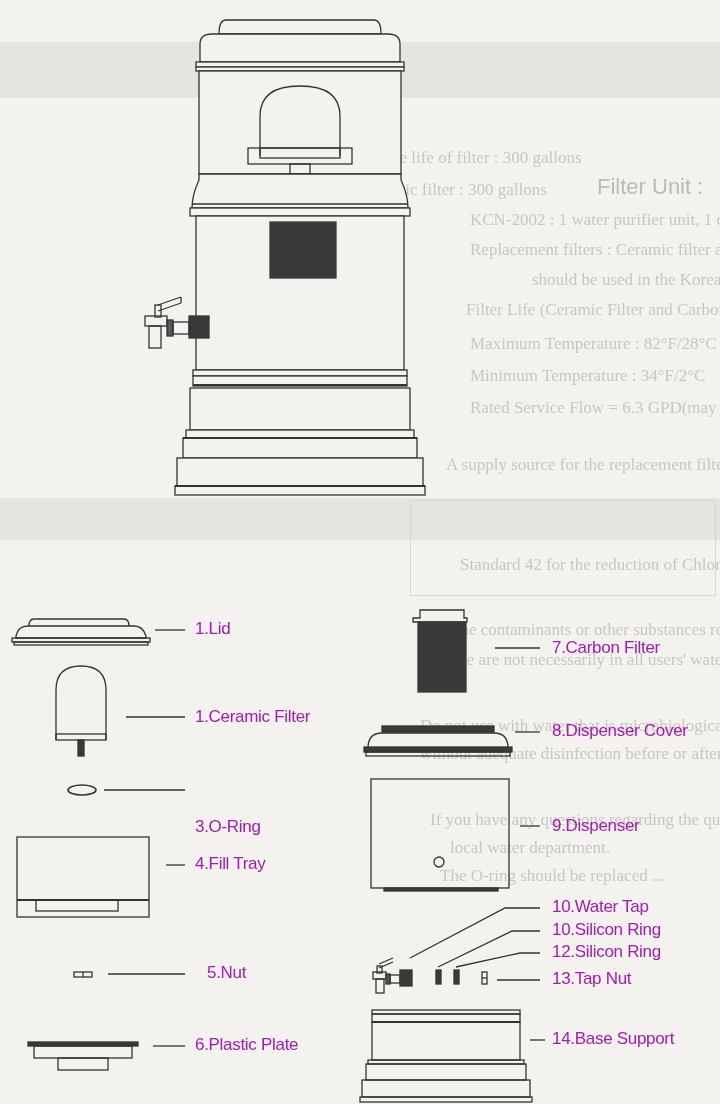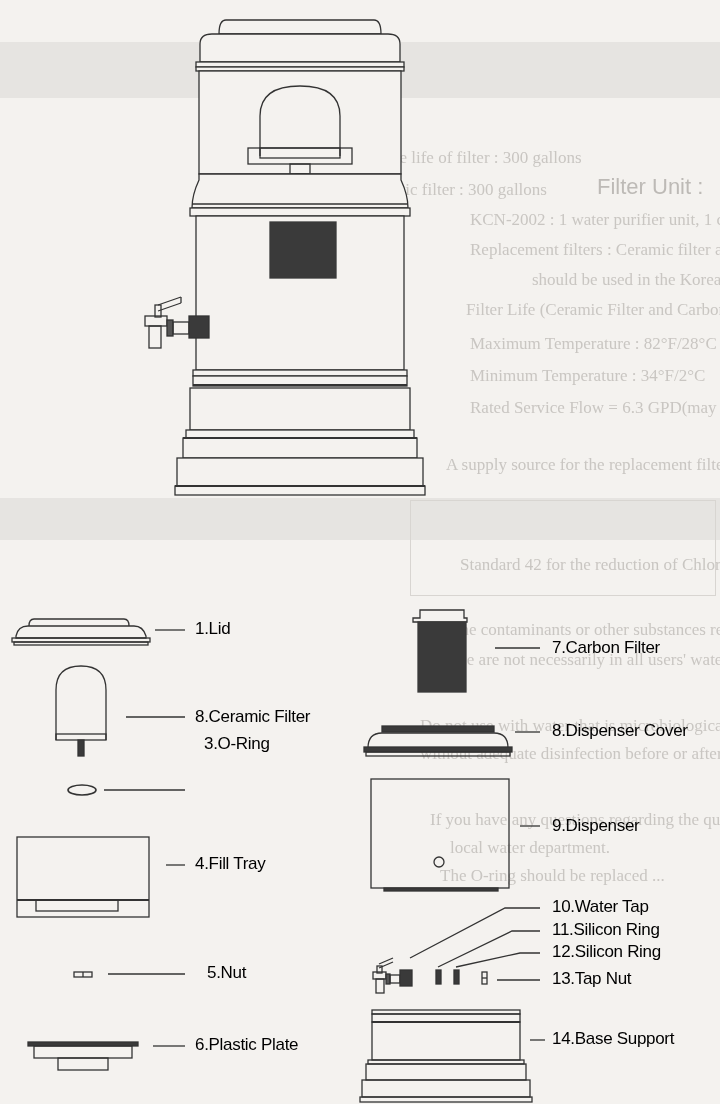--- a/index.html
+++ b/index.html
@@ -17,21 +17,21 @@
   .ghost {
     position: absolute; color: #c9c6c2;
     font-family: "Liberation Serif", "DejaVu Serif", serif;
     font-size: 17px; white-space: nowrap;
   }
   .ghost.h { font-family: "Liberation Sans", sans-serif; font-size: 22px; color: #bdbab6; text-align: right; }
   .ghost-box { position:absolute; border:1px solid #d8d5d1; }
 
   svg.diagram { position: absolute; left: 0; top: 0; }
   .part-label {
-    position: absolute; color: #000000;
+    position: absolute; color: #a21caf;
     font-family: "Liberation Sans", sans-serif;
     font-size: 17px; letter-spacing: -0.3px;
     white-space: nowrap;
   }
 </style>
 </head>
 <body>
 
 <div class="ghost-band" style="top:42px;height:56px;"></div>
 <div class="ghost-band" style="top:498px;height:42px;"></div>
@@ -195,25 +195,25 @@
     <rect x="372" y="1022" width="148" height="38"></rect>
     <rect x="368" y="1060" width="156" height="4"></rect>
     <rect x="366" y="1064" width="160" height="16"></rect>
     <rect x="362" y="1080" width="168" height="17"></rect>
     <rect x="360" y="1097" width="172" height="5"></rect>
     <line x1="530" y1="1040" x2="545" y2="1040"></line>
   </g>
 </svg>
 
 <div class="part-label" style="left:195px;top:619px;">1.Lid</div>
-<div class="part-label" style="left:195px;top:707px;">8.Ceramic Filter</div>
-<div class="part-label" style="left:195px;top:734px;margin-left:9px;">3.O-Ring</div>
+<div class="part-label" style="left:195px;top:707px;">1.Ceramic Filter</div>
+<div class="part-label" style="left:195px;top:817px;">3.O-Ring</div>
 <div class="part-label" style="left:195px;top:854px;">4.Fill Tray</div>
 <div class="part-label" style="left:195px;top:963px;margin-left:12px;">5.Nut</div>
 <div class="part-label" style="left:195px;top:1035px;">6.Plastic Plate</div>
 <div class="part-label" style="left:552px;top:638px;">7.Carbon Filter</div>
 <div class="part-label" style="left:552px;top:721px;">8.Dispenser Cover</div>
 <div class="part-label" style="left:552px;top:816px;">9.Dispenser</div>
 <div class="part-label" style="left:552px;top:897px;text-align:right;">10.Water Tap</div>
-<div class="part-label" style="left:552px;top:920px;">11.Silicon Ring</div>
+<div class="part-label" style="left:552px;top:920px;">10.Silicon Ring</div>
 <div class="part-label" style="left:552px;top:942px;">12.Silicon Ring</div>
 <div class="part-label" style="left:552px;top:969px;">13.Tap Nut</div>
 <div class="part-label" style="left:552px;top:1029px;">14.Base Support</div>
 
 </body></html>

